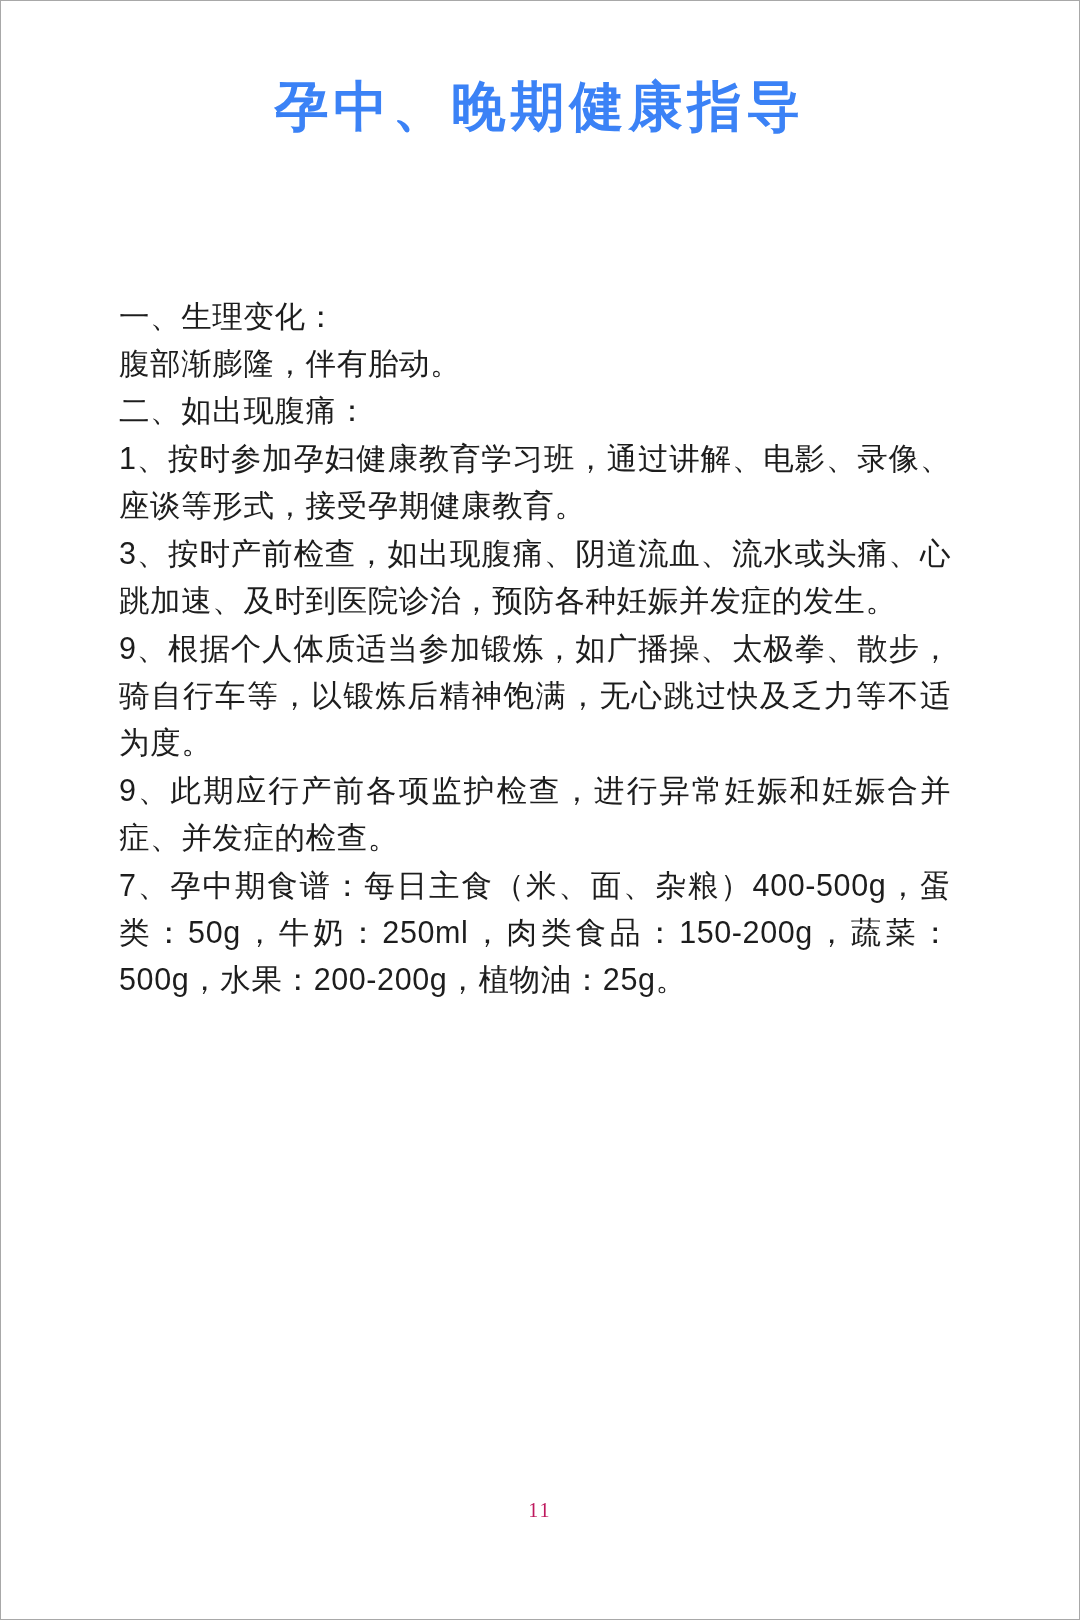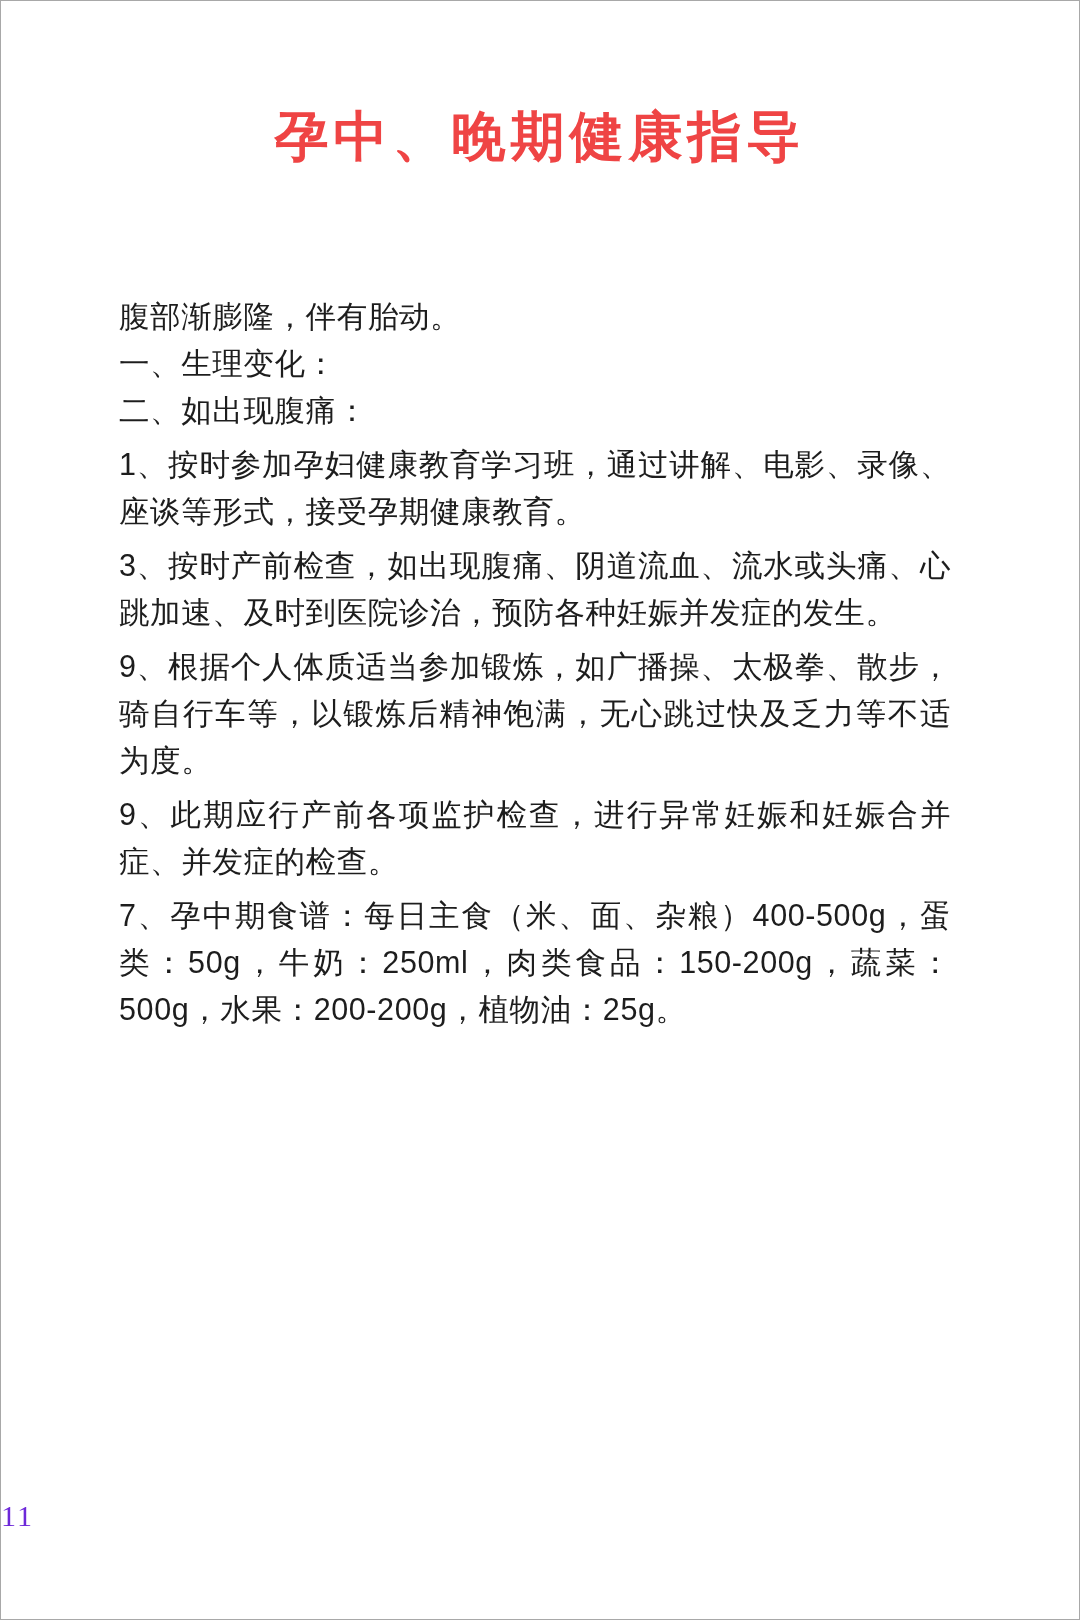--- a/index.html
+++ b/index.html
@@ -17,68 +17,69 @@
     overflow: hidden;
     font-family: "Liberation Sans", "DejaVu Sans", sans-serif;
     color: #1a1a1a;
   }
   .title {
     text-align: center;
     font-size: 54px;
     font-weight: bold;
     letter-spacing: 5px;
     margin: 0;
-    padding-top: 104px;
+    padding-top: 74px;
     line-height: 1.15;
-    color: #ef4444;
+    color: #3b82f6;
   }
   .content {
     position: absolute;
     left: 118px;
     top: 292px;
     width: 832px;
   }
   .para {
     font-size: 30.5px;
     line-height: 47px;
     letter-spacing: 0.6px;
     margin: 0;
     text-align: justify;
     text-justify: inter-character;
     color: #1d1d1d;
   }
   .para.heading {
     text-align: left;
   }
   .para.item {
-    margin-top: 7px;
+    margin-top: 1px;
   }
   .page-number {
     position: absolute;
     left: 0;
     right: 0;
     top: 1498px;
+    text-align: center;
     font-family: "Liberation Serif", "DejaVu Serif", serif;
-    font-size: 30px;
-    color: #6d28d9;
+    font-size: 20px;
+    color: #be185d;
     letter-spacing: 2px;
   }
 </style>
 </head>
 <body>
 
 <div class="page">
 
   <h1 class="title">孕中、晚期健康指导</h1>
 
   <div class="content">
 
+    <p class="para heading">一、生理变化：</p>
+
     <p class="para">腹部渐膨隆，伴有胎动。</p>
-
-    <p class="para heading">一、生理变化：</p>
 
     <p class="para heading">二、如出现腹痛：</p>
 
     <p class="para item">1、按时参加孕妇健康教育学习班，通过讲解、电影、录像、座谈等形式，接受孕期健康教育。</p>
 
 
     <p class="para item">3、按时产前检查，如出现腹痛、阴道流血、流水或头痛、心跳加速、及时到医院诊治，预防各种妊娠并发症的发生。</p>
 
     <p class="para item">9、根据个人体质适当参加锻炼，如广播操、太极拳、散步，骑自行车等，以锻炼后精神饱满，无心跳过快及乏力等不适为度。</p>
 

